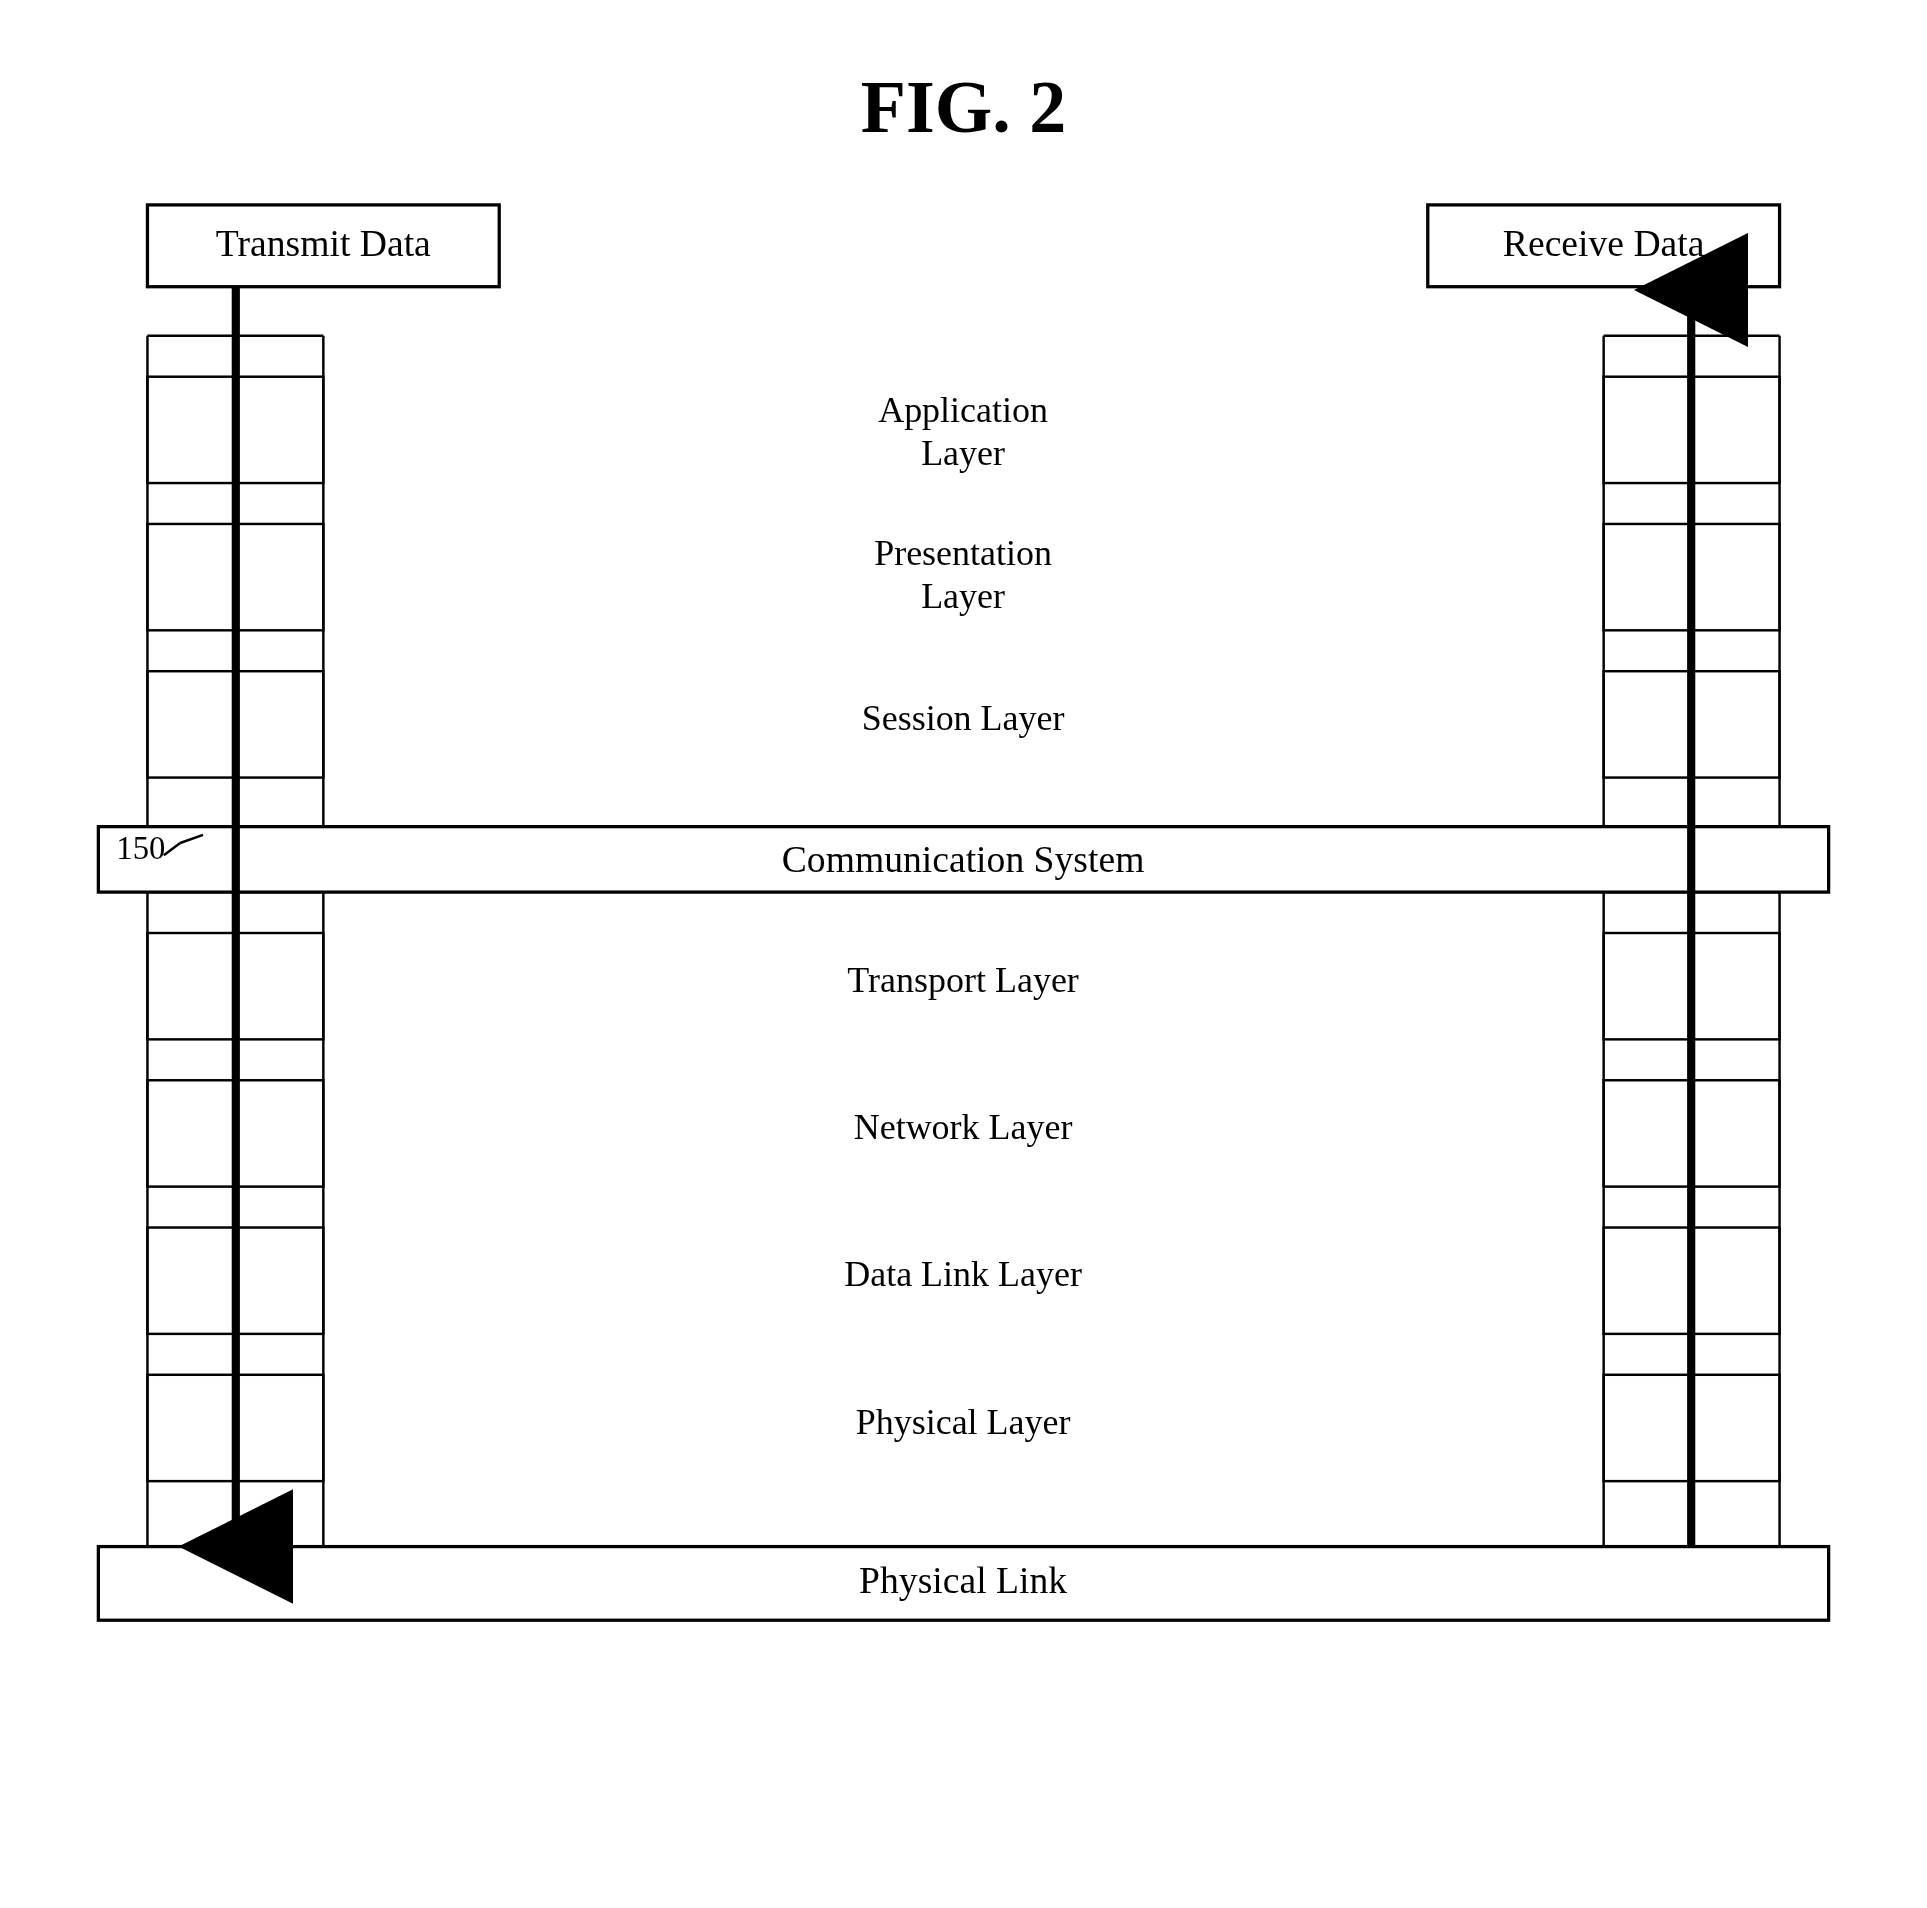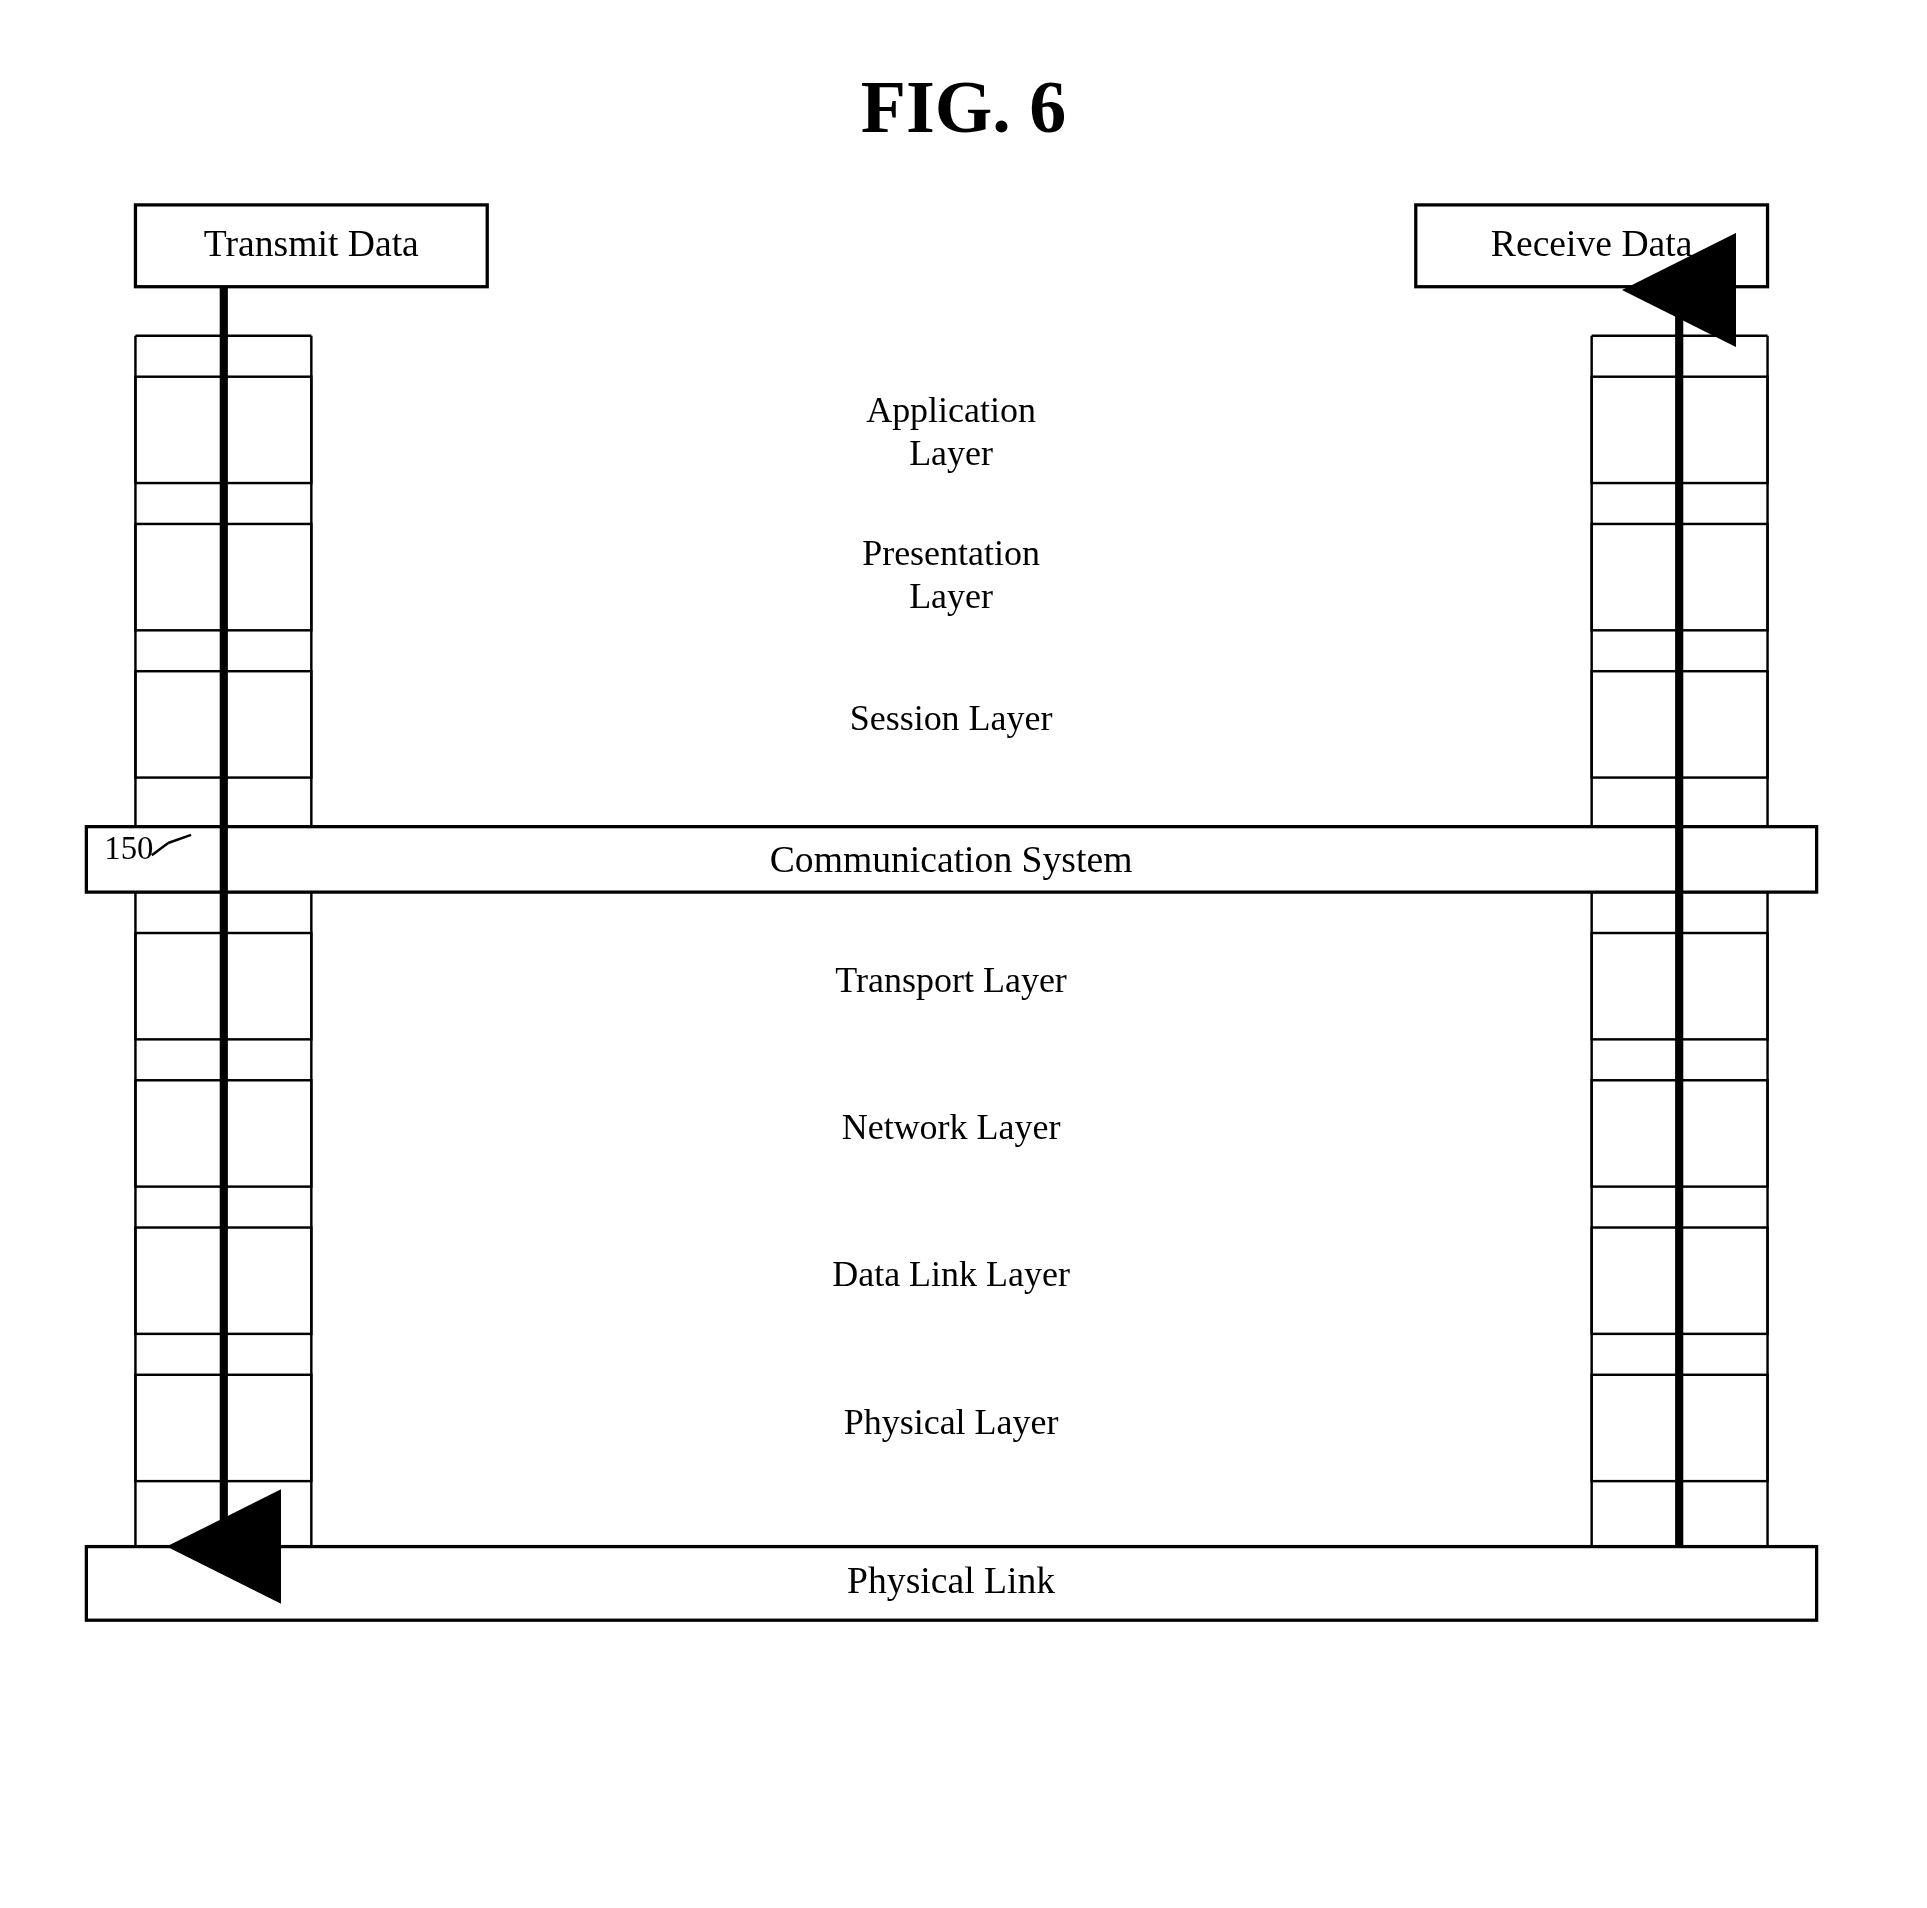--- a/index.html
+++ b/index.html
@@ -27,30 +27,30 @@
       text-align: center;
       font-size: 74px;
       font-weight: bold;
       font-family: 'Times New Roman', Times, serif;
     }
 
     
     .diagram {
       position: absolute;
       top: 180px;
-      left: 70px;
+      left: 82px;
       width: 1763px;
       height: 1686px;
     }
   </style>
 </head>
 <body>
 
 <div class="page-container">
-  <div class="fig-title">FIG. 6</div>
+  <div class="fig-title">FIG. 2</div>
 
   <div class="diagram">
     <svg width="1763" height="1686" viewBox="0 0 2155 2060" xmlns="http://www.w3.org/2000/svg">
 
       <defs>
         <marker id="arrowDown" markerWidth="14" markerHeight="14" refX="7" refY="7" orient="auto">
           <polygon points="0,0 14,0 7,14" fill="#000"></polygon>
         </marker>
         <marker id="arrowUp" markerWidth="14" markerHeight="14" refX="7" refY="7" orient="auto">
           <polygon points="0,14 14,14 7,0" fill="#000"></polygon>

